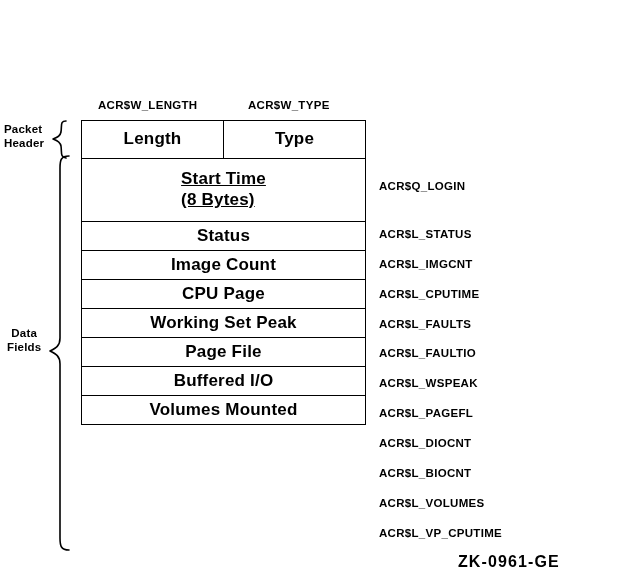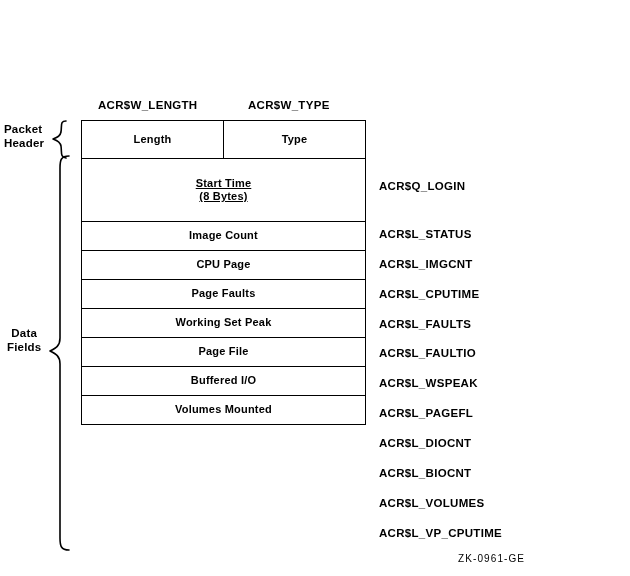--- a/index.html
+++ b/index.html
@@ -49,23 +49,22 @@
     box-sizing: border-box;
     border-top: 1.5px solid #000;
     display: flex;
     align-items: center;
     justify-content: center;
     height: 29px;
   }
   .packet-row:first-child { border-top: none; }
   .packet-row.thin-div { border-top-width: 1px; }
   .row-label {
-    font-size: 11px;
-    font-weight: bold;
-    text-align: center;
+    font-size: 17px;
+    font-weight: bold;
     line-height: 1.22;
     letter-spacing: 0.2px;
     white-space: pre-line;
   }
   
   #row-header {
     height: 37px;
     border-top: none;
     display: flex;
     padding: 0;
@@ -113,22 +112,22 @@
 
   .brace-svg { position: absolute; }
   #brace-packet-header { left: 50px; top: 116px; }
   #brace-data-fields   { left: 44px; top: 152px; }
 
   
   #figure-id {
     position: absolute;
     left: 458px;
     top: 553px;
-    font-size: 10px;
-    font-weight: normal;
+    font-size: 16px;
+    font-weight: bold;
     letter-spacing: 1.1px;
     white-space: nowrap;
   }
 </style>
 </head>
 <body>
 
 <div id="diagram-root">
 
   <div class="col-header" id="col-header-length">ACR$W_LENGTH</div>
@@ -155,32 +154,32 @@
       <div class="hdr-cell right">
         <span class="row-label">Type</span>
       </div>
     </div>
 
     <div class="packet-row" id="row-start-time">
       <span class="row-label">Start Time
 (8  Bytes)</span>
     </div>
 
+    <div class="packet-row thin-div">
+      <span class="row-label">Status</span>
+    </div>
 
     <div class="packet-row">
       <span class="row-label">Image Count</span>
     </div>
 
     <div class="packet-row">
       <span class="row-label">CPU Page</span>
     </div>
 
-    <div class="packet-row">
-      <span class="row-label">Page Faults</span>
-    </div>
 
 
     <div class="packet-row">
       <span class="row-label">Working Set Peak</span>
     </div>
 
     <div class="packet-row">
       <span class="row-label">Page File</span>
     </div>
 

